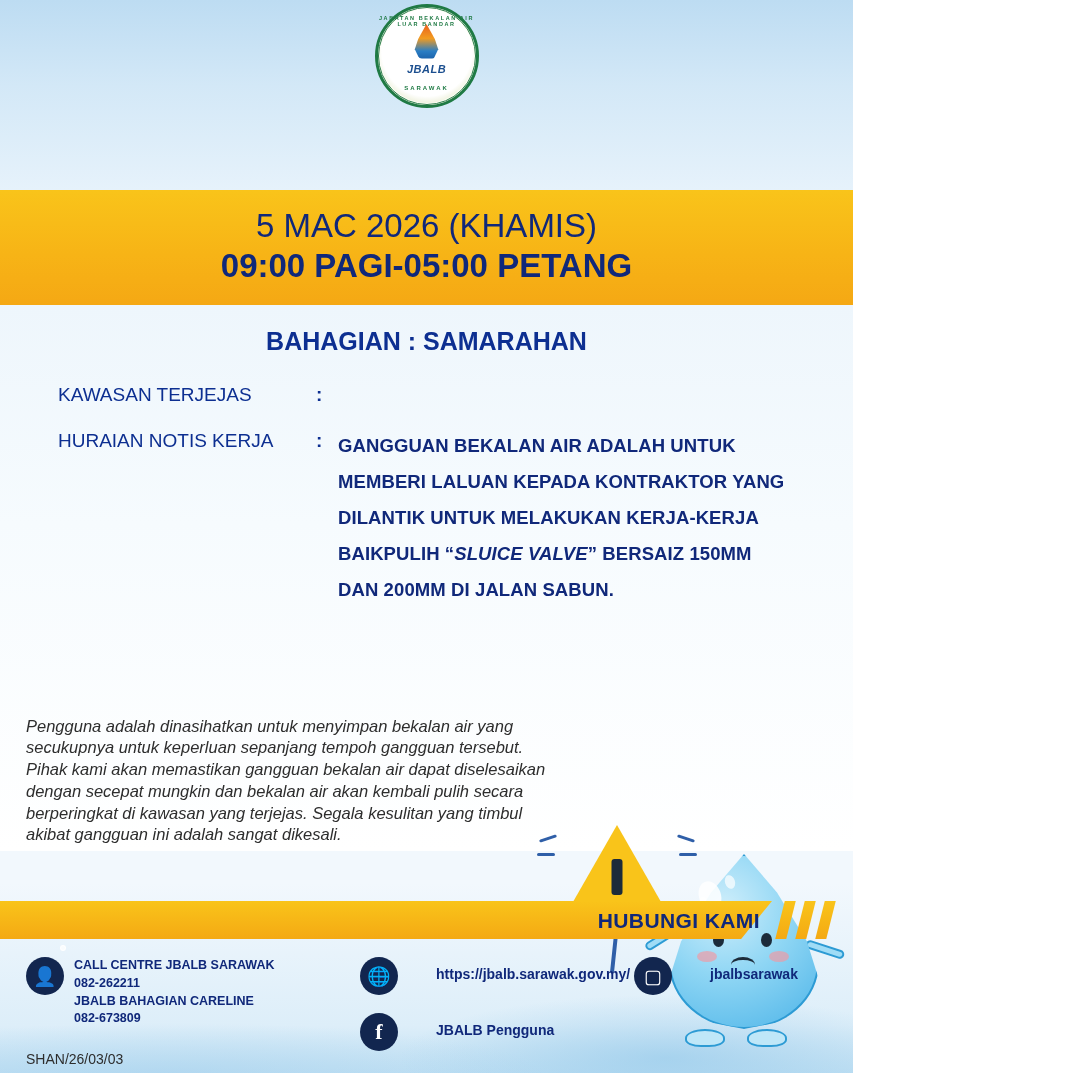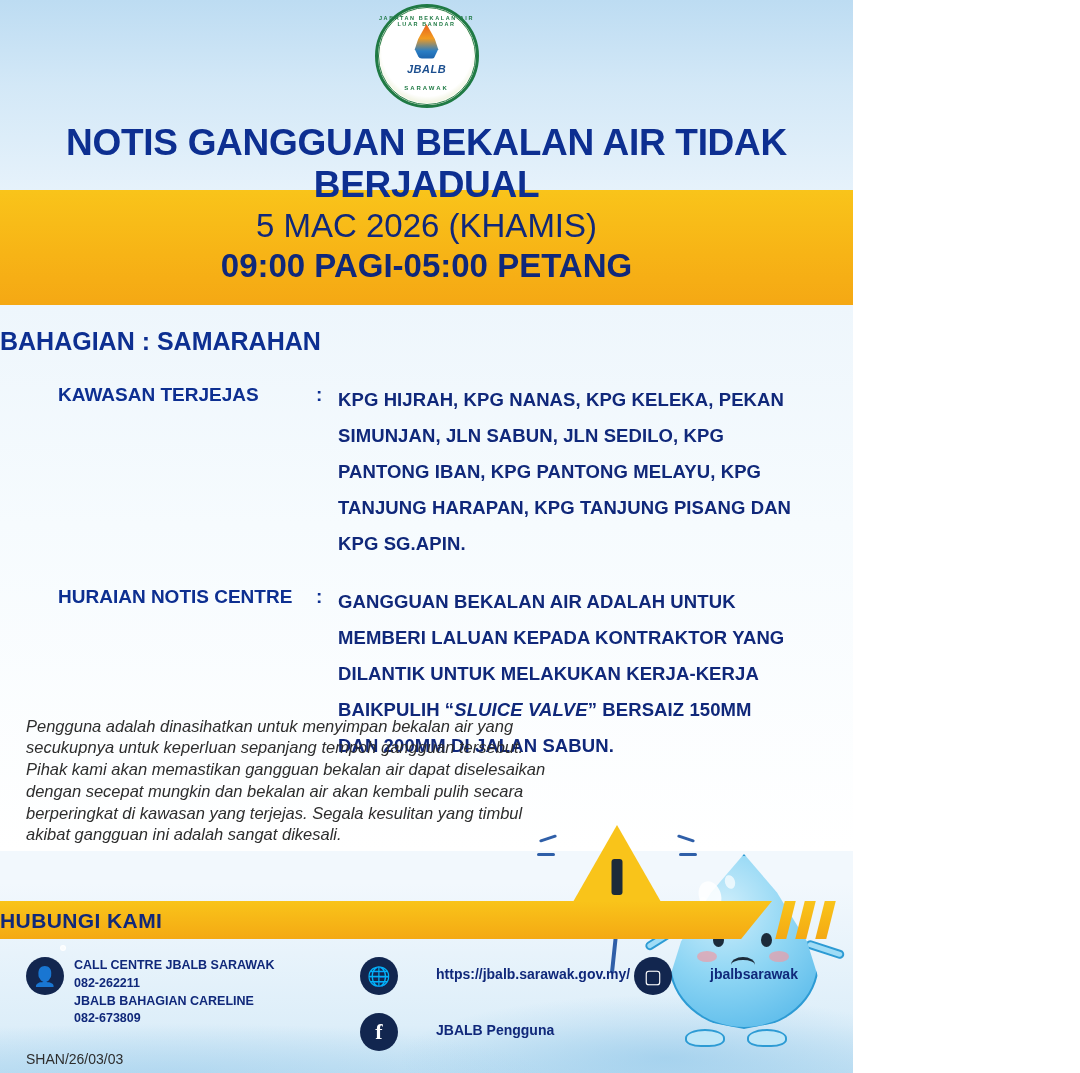--- a/index.html
+++ b/index.html
@@ -91,36 +91,37 @@
 
   
   .body-area {
     position: relative;
     background: linear-gradient(180deg, #eef6fc 0%, #f6fbfe 40%, #ffffff 100%);
     padding: 22px 0 0 0;
     height: 546px;
   }
   .region-row {
     display: flex;
+    justify-content: center;
     gap: 111px;
     color: #0d2f91;
     font-size: 25px;
     font-weight: bold;
     margin-bottom: 26px;
   }
   .field {
     display: flex;
     padding: 0 56px 0 58px;
     margin-bottom: 22px;
   }
   .field-label {
     width: 258px;
     flex: 0 0 258px;
     font-size: 19px;
-    font-weight: bold;
+    font-weight: normal;
     color: #0d2f91;
     text-align: left;
     padding-top: 2px;
   }
   .field-colon {
     width: 22px;
     flex: 0 0 22px;
     font-size: 19px;
     font-weight: bold;
     color: #0d2f91;
@@ -310,21 +311,21 @@
   .contact-band .bar {
     position: absolute;
     left: 0; top: 0;
     width: 772px; height: 38px;
     background: linear-gradient(180deg, #f9c41a 0%, #f4a913 100%);
     clip-path: polygon(0 0, 100% 0, 96% 100%, 0 100%);
   }
   .contact-band .bar-title {
     position: absolute;
     left: 0; right: 0; top: 8px;
-    text-align: left;
+    text-align: right;
     width: 760px;
     font-size: 21px;
     font-weight: bold;
     color: #10287a;
     letter-spacing: 0.4px;
   }
   .contact-band .slash {
     position: absolute;
     top: 0;
     width: 11px; height: 38px;
@@ -369,42 +370,40 @@
 <div class="poster">
 
   <div class="header-band">
     <div class="logo">
       <div class="ring-text"></div>
       <div class="arc-top">JABATAN BEKALAN AIR LUAR BANDAR</div>
       <div class="drop"></div>
       <div class="label">JBALB</div>
       <div class="sub">SARAWAK</div>
     </div>
-    <div class="notice-title">NOTIS GANGGUAN BEKALAN AIR TIDAK BERJADUAL</div>
   </div>
 
   <div class="date-band">
     <div class="date-line-1">5 MAC 2026 (KHAMIS)</div>
     <div class="date-line-2">09:00 PAGI-05:00 PETANG</div>
   </div>
 
   <div class="body-area">
 
     <div class="region-row">
       <div>BAHAGIAN : SAMARAHAN</div>
     </div>
 
     <div class="field">
       <div class="field-label">KAWASAN TERJEJAS</div>
       <div class="field-colon">:</div>
-      <div class="field-value">KPG HIJRAH, KPG NANAS, KPG KELEKA, PEKAN SIMUNJAN, JLN SABUN, JLN SEDILO, KPG PANTONG IBAN, KPG PANTONG MELAYU, KPG TANJUNG HARAPAN, KPG TANJUNG PISANG DAN KPG SG.APIN.</div>
     </div>
 
     <div class="field">
-      <div class="field-label">HURAIAN NOTIS CENTRE</div>
+      <div class="field-label">HURAIAN NOTIS KERJA</div>
       <div class="field-colon">:</div>
       <div class="field-value"><span>GANGGUAN BEKALAN AIR ADALAH UNTUK MEMBERI LALUAN KEPADA KONTRAKTOR YANG DILANTIK UNTUK MELAKUKAN KERJA-KERJA BAIKPULIH “</span><em>SLUICE VALVE</em><span>” BERSAIZ 150MM DAN 200MM DI JALAN SABUN.</span></div>
     </div>
 
     <div class="advisory">Pengguna adalah dinasihatkan untuk menyimpan bekalan air yang secukupnya untuk keperluan sepanjang tempoh gangguan tersebut. Pihak kami akan memastikan gangguan bekalan air dapat diselesaikan dengan secepat mungkin dan bekalan air akan kembali pulih secara berperingkat di kawasan yang terjejas. Segala kesulitan yang timbul akibat gangguan ini adalah sangat dikesali.</div>
   </div>
 
   <div class="wave">
     <div class="bubbles">
       <b style="left:640px; top:30px; width:10px; height:10px;"></b>

